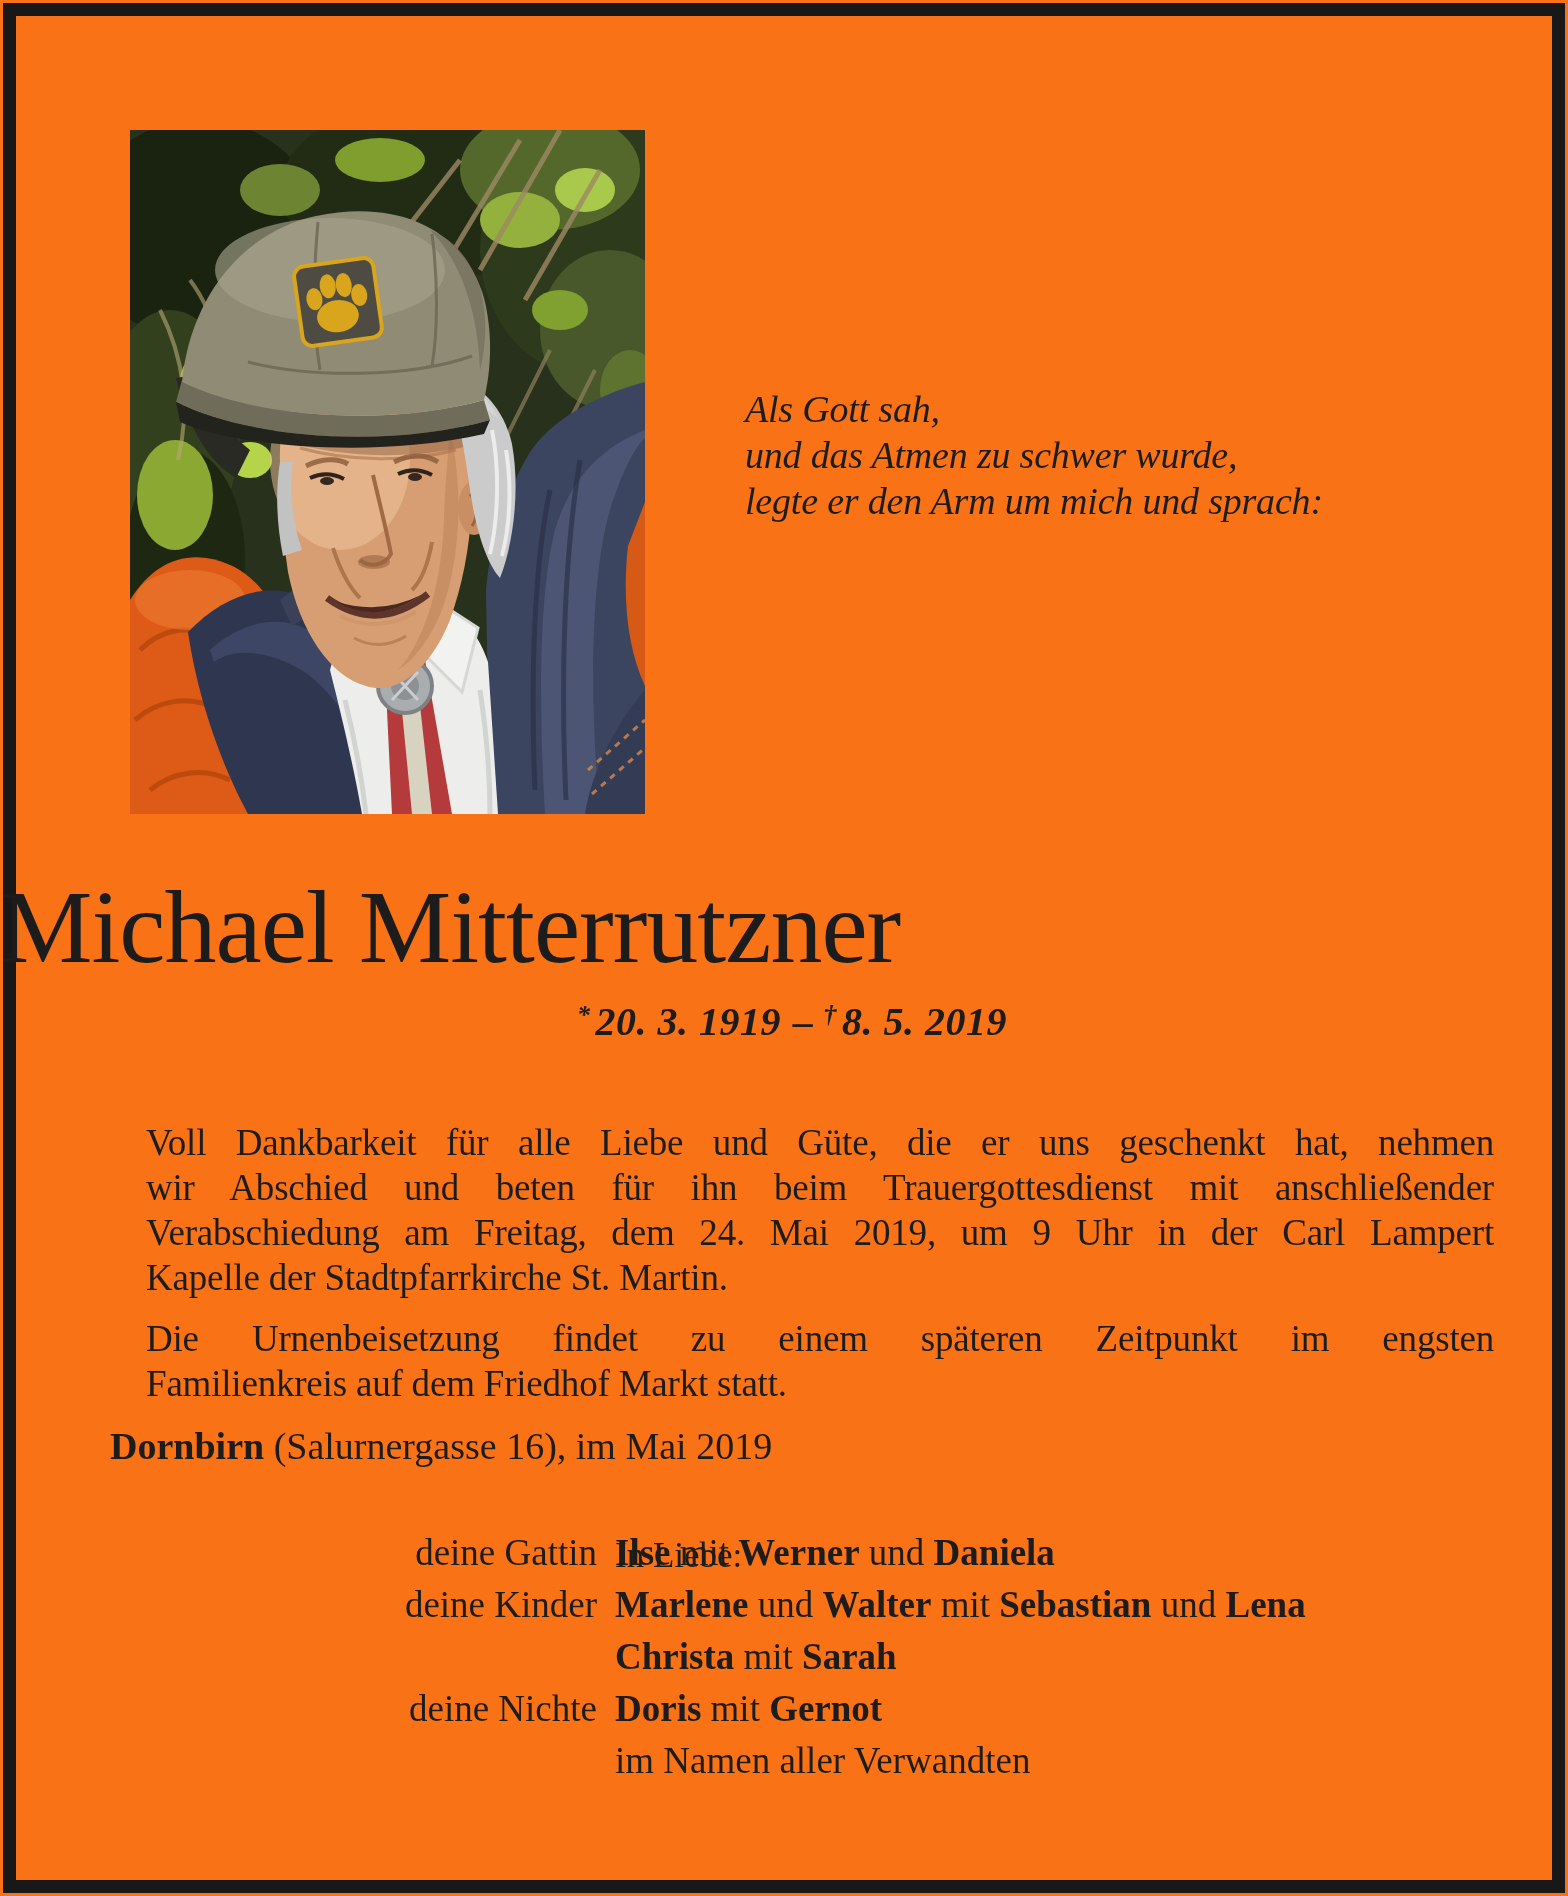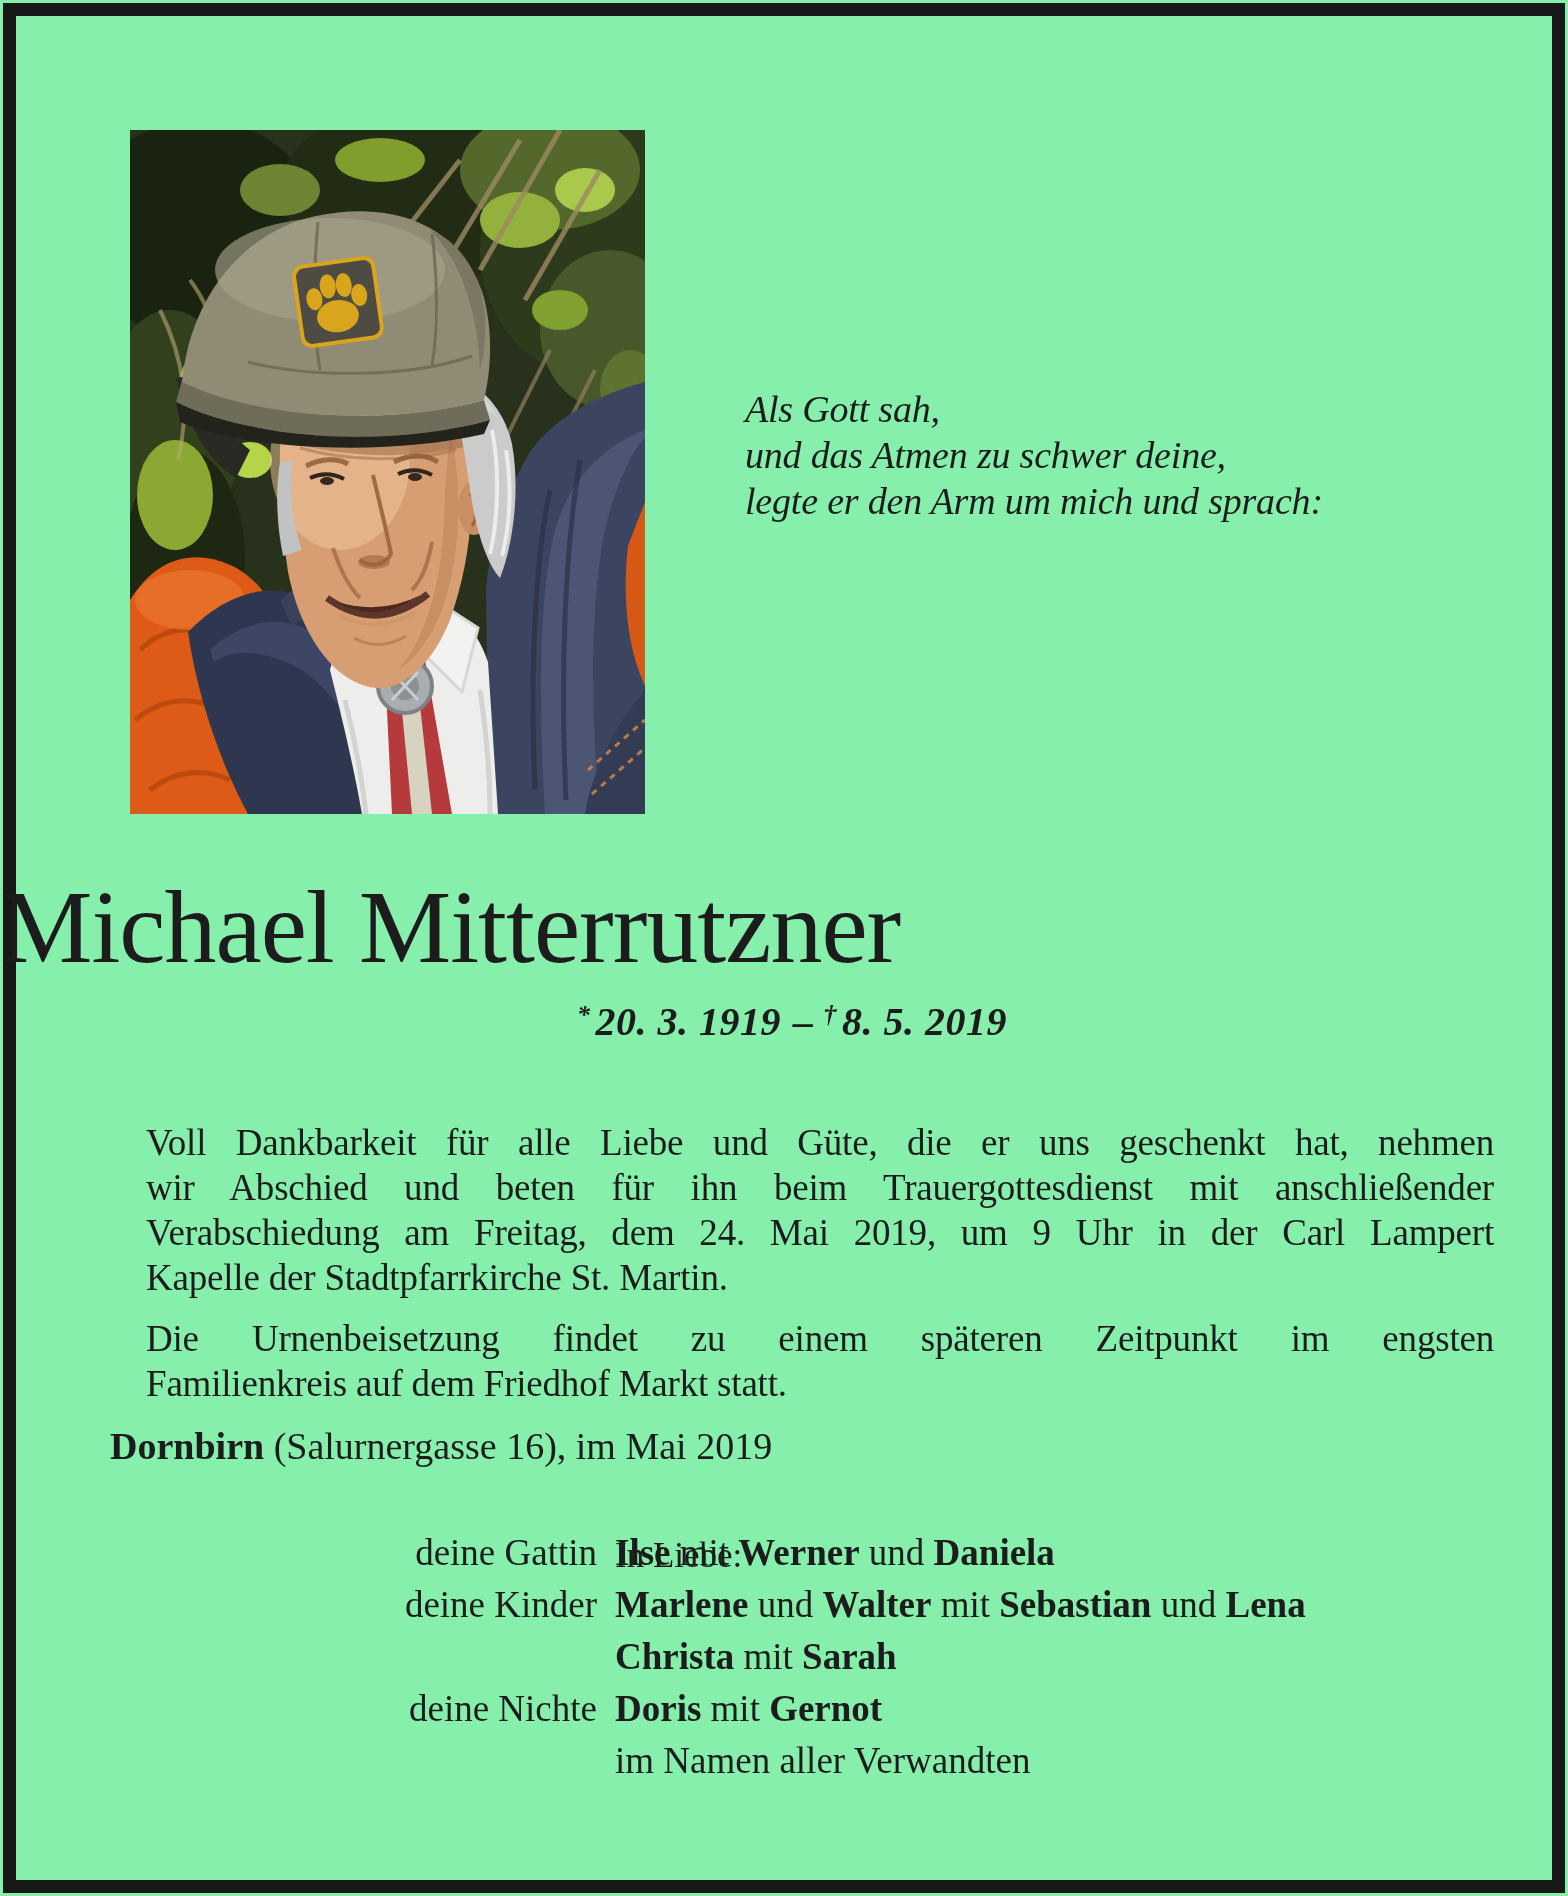--- a/index.html
+++ b/index.html
@@ -1,16 +1,16 @@
 <!DOCTYPE html>
 <html><head>
 <meta charset="utf-8">
 <style>
   html,body{margin:0;padding:0;background:#ffffff;}
-  .page{position:relative;width:1568px;height:1896px;background:#86efac;overflow:hidden;
+  .page{position:relative;width:1568px;height:1896px;background:#f97316;overflow:hidden;
         font-family:"Liberation Serif","DejaVu Serif",serif;color:#1c1c1c;}
   .frame{position:absolute;inset:3px;border:13px solid #181818;pointer-events:none;}
   .photo{position:absolute;left:130px;top:130px;width:515px;height:684px;overflow:hidden;}
   .photo svg{display:block;width:100%;height:100%;}
   .poem{position:absolute;left:745px;top:386px;font-style:italic;font-size:38px;line-height:46px;
         letter-spacing:-0.2px;white-space:nowrap;}
   .name{position:absolute;left:0;top:872px;width:100%;margin:0;
         font-size:104px;line-height:110px;font-weight:normal;letter-spacing:-1px;}
   .dates{position:absolute;left:8px;top:998px;width:100%;text-align:center;
          font-size:40px;font-weight:bold;letter-spacing:0.5px;font-style:italic;}
@@ -142,21 +142,21 @@
         <ellipse cx="-23" cy="-6" rx="8" ry="11" fill="#d9a51d"></ellipse>
         <ellipse cx="-8" cy="-17" rx="8" ry="12" fill="#d9a51d"></ellipse>
         <ellipse cx="8" cy="-16" rx="8" ry="12" fill="#d9a51d"></ellipse>
         <ellipse cx="22" cy="-4" rx="8" ry="11" fill="#d9a51d"></ellipse>
       </g>
     </svg>
   </div>
 
   <div class="poem" id="poem">
       <div>Als Gott sah,</div>
-      <div>und das Atmen zu schwer deine,</div>
+      <div>und das Atmen zu schwer wurde,</div>
       <div>legte er den Arm um mich und sprach:</div>
     </div>
 
   <h1 class="name">Michael Mitterrutzner</h1>
 
   <div class="dates">
     <span class="sup">*</span><span>20. 3. 1919</span><span class="dash">–</span><span class="sup">†</span><span>8. 5. 2019</span>
   </div>
 
   <div class="para" id="para1">

